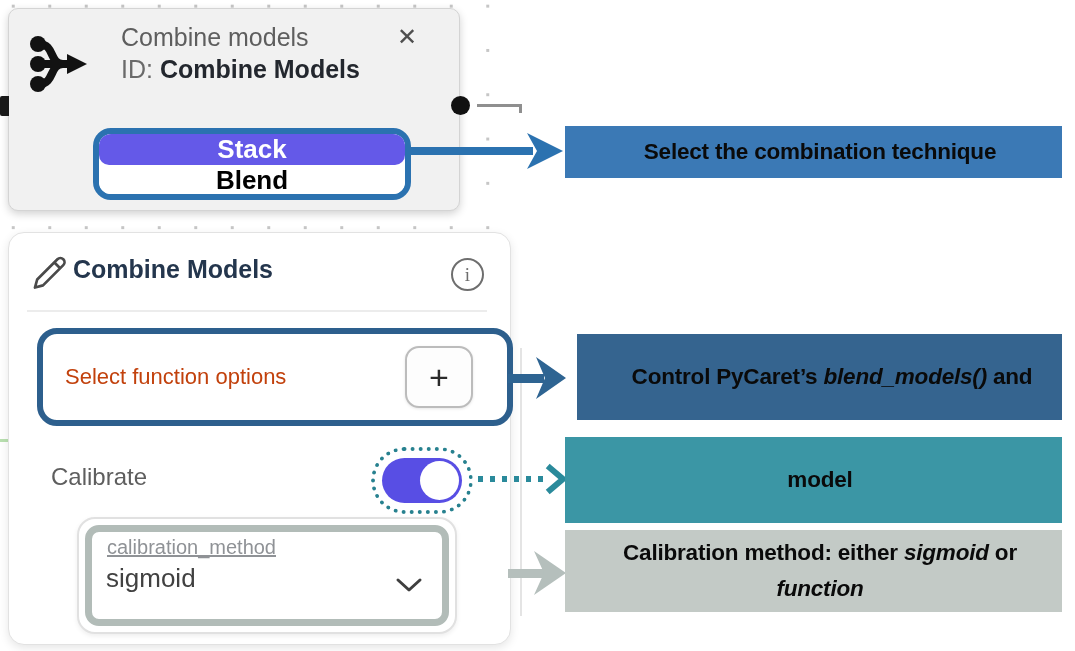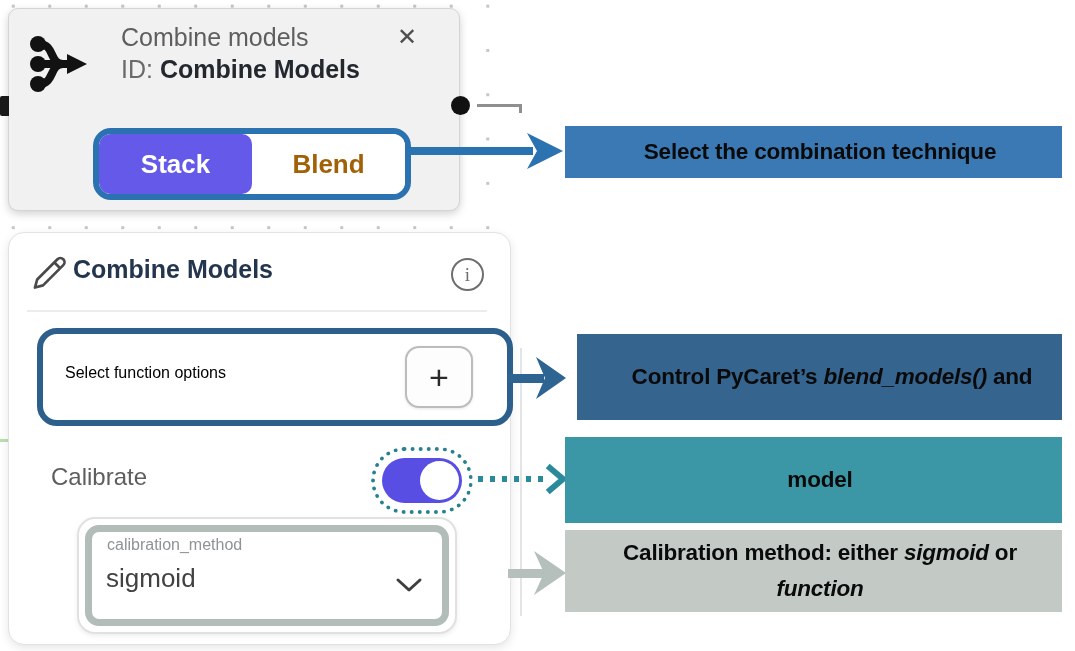--- a/index.html
+++ b/index.html
@@ -31,47 +31,47 @@
   .port-left { position:absolute; left:0; top:96px; width:9px; height:20px; background:#191919; border-radius:2px 0 0 2px; }
   .port-right { position:absolute; left:451px; top:96px; width:19px; height:19px; background:#111; border-radius:50%; }
   .merge-icon { position:absolute; left:18px; top:24px; }
   .node-title { position:absolute; left:112px; top:14px; font-size:25px; color:#5e5e5e; }
   .node-close { position:absolute; left:388px; top:14px; font-size:24px; color:#4f4f4f; cursor:pointer; }
   .node-id-row { position:absolute; left:112px; top:46px; font-size:25px; color:#6a6a6a; }
   .node-id-row b { color:#23272e; font-weight:bold; }
   .seg-ring {
     position:absolute; left:84px; top:119px; width:318px; height:72px;
     border:6px solid #2b72b0; border-radius:18px; background:#ffffff;
-    display:flex; overflow:hidden;
+    display:flex; overflow:hidden;flex-direction:column;
   }
   .seg { flex:1; display:flex; align-items:center; justify-content:center;
          font-size:26px; font-weight:bold; cursor:pointer; }
   .seg.active { background:#6459e8; color:#ffffff; border-radius:10px; }
-  .seg.idle { background:#ffffff; color:#a16207; }
+  .seg.idle { background:#ffffff; color:#000000; }
 
   
   .panel {
     position:absolute; left:8px; top:232px; width:503px; height:413px;
     background:#ffffff; border:1px solid #e2e2e2; border-radius:16px;
     box-shadow:0 3px 10px rgba(0,0,0,.10);
   }
   .pencil-icon { position:absolute; left:22px; top:20px; }
   .panel-title { position:absolute; left:64px; top:22px; font-size:25px; font-weight:bold; color:#24364d; }
   .info-icon {
     position:absolute; left:442px; top:25px; width:33px; height:33px;
     border:2.5px solid #6e6e6e; border-radius:50%;
     display:flex; align-items:center; justify-content:center;
     font-family:"Liberation Serif", serif; font-size:19px; color:#6e6e6e; cursor:pointer;
   }
   .panel-divider { position:absolute; left:18px; top:77px; width:460px; height:2px; background:#ececec; }
   .select-ring {
     position:absolute; left:28px; top:95px; width:476px; height:98px;
     border:6px solid #2d5f8d; border-radius:20px; background:#ffffff;
   }
-  .select-placeholder { position:absolute; left:22px; top:30px; font-size:16px; color:#000000; }
+  .select-placeholder { position:absolute; left:22px; top:30px; font-size:22px; color:#c2410c; }
   .plus-btn {
     position:absolute; left:362px; top:12px; width:68px; height:62px;
     border:2px solid #bcbcbc; border-radius:14px; background:#fdfdfd;
     box-shadow:0 1px 3px rgba(0,0,0,.10);
     display:flex; align-items:center; justify-content:center;
     font-size:34px; font-weight:400; color:#2b2b2b; cursor:pointer;
   }
   .calibrate-label { position:absolute; left:42px; top:230px; font-size:24px; color:#5e5e5e; }
   .toggle-dotted {
     position:absolute; left:362px; top:214px; width:102px; height:67px;
@@ -87,21 +87,21 @@
   }
   .dropdown {
     position:absolute; left:68px; top:284px; width:380px; height:117px;
     border:2px solid #e1e1e1; border-radius:18px; background:#ffffff;
     box-shadow:0 2px 5px rgba(0,0,0,.07); cursor:pointer;
   }
   .dropdown-ring {
     position:absolute; left:6px; top:6px; width:364px; height:101px;
     border:7px solid #b2bcb8; border-radius:14px;
   }
-  .dd-label { position:absolute; left:28px; top:17px; font-size:16px; color:#8f9296; }
+  .dd-label { position:absolute; left:28px; top:17px; font-size:20px; color:#8f9296;text-decoration:underline; }
   .dd-value { position:absolute; left:27px; top:44px; font-size:26px; color:#414141; }
   .dd-chevron { position:absolute; left:316px; top:58px; }
 
   
   .callout {
     position:absolute; left:565px; width:510px;
     display:flex; flex-direction:column; align-items:center; justify-content:center;
     font-weight:bold; color:#0a0a0a; text-align:center;
   }
   .callout .ln { line-height:36px; font-size:22.5px; letter-spacing:-0.2px; }

